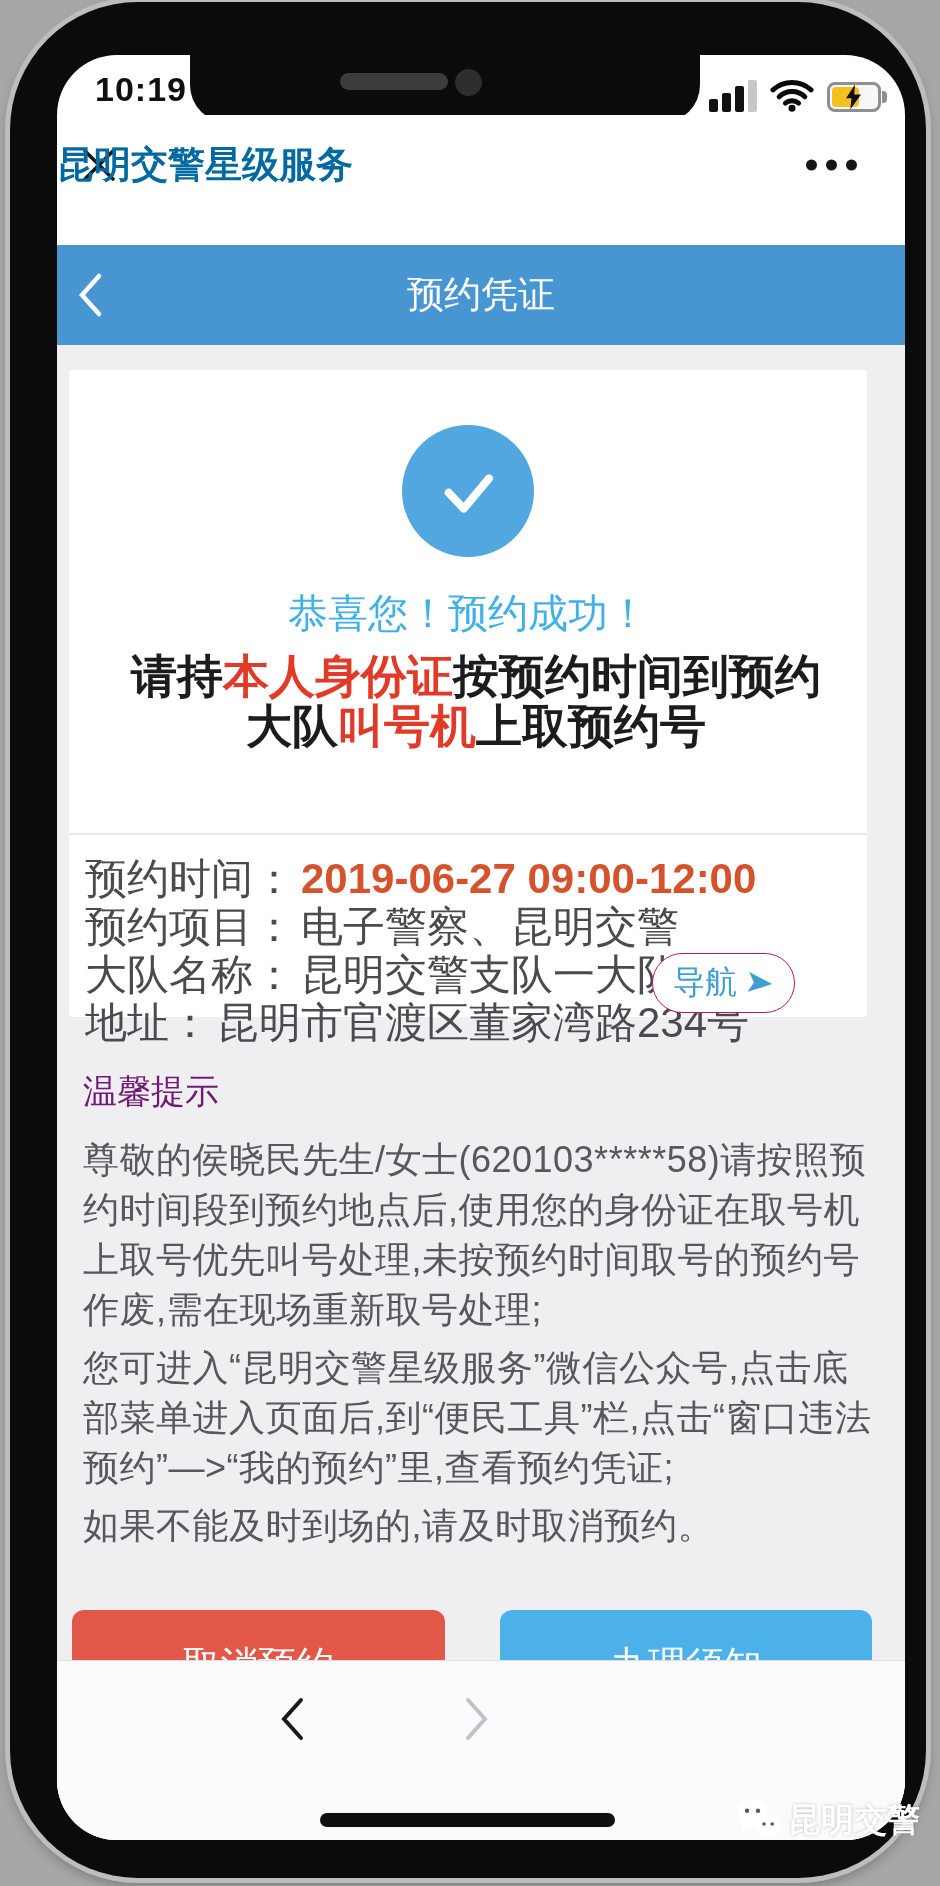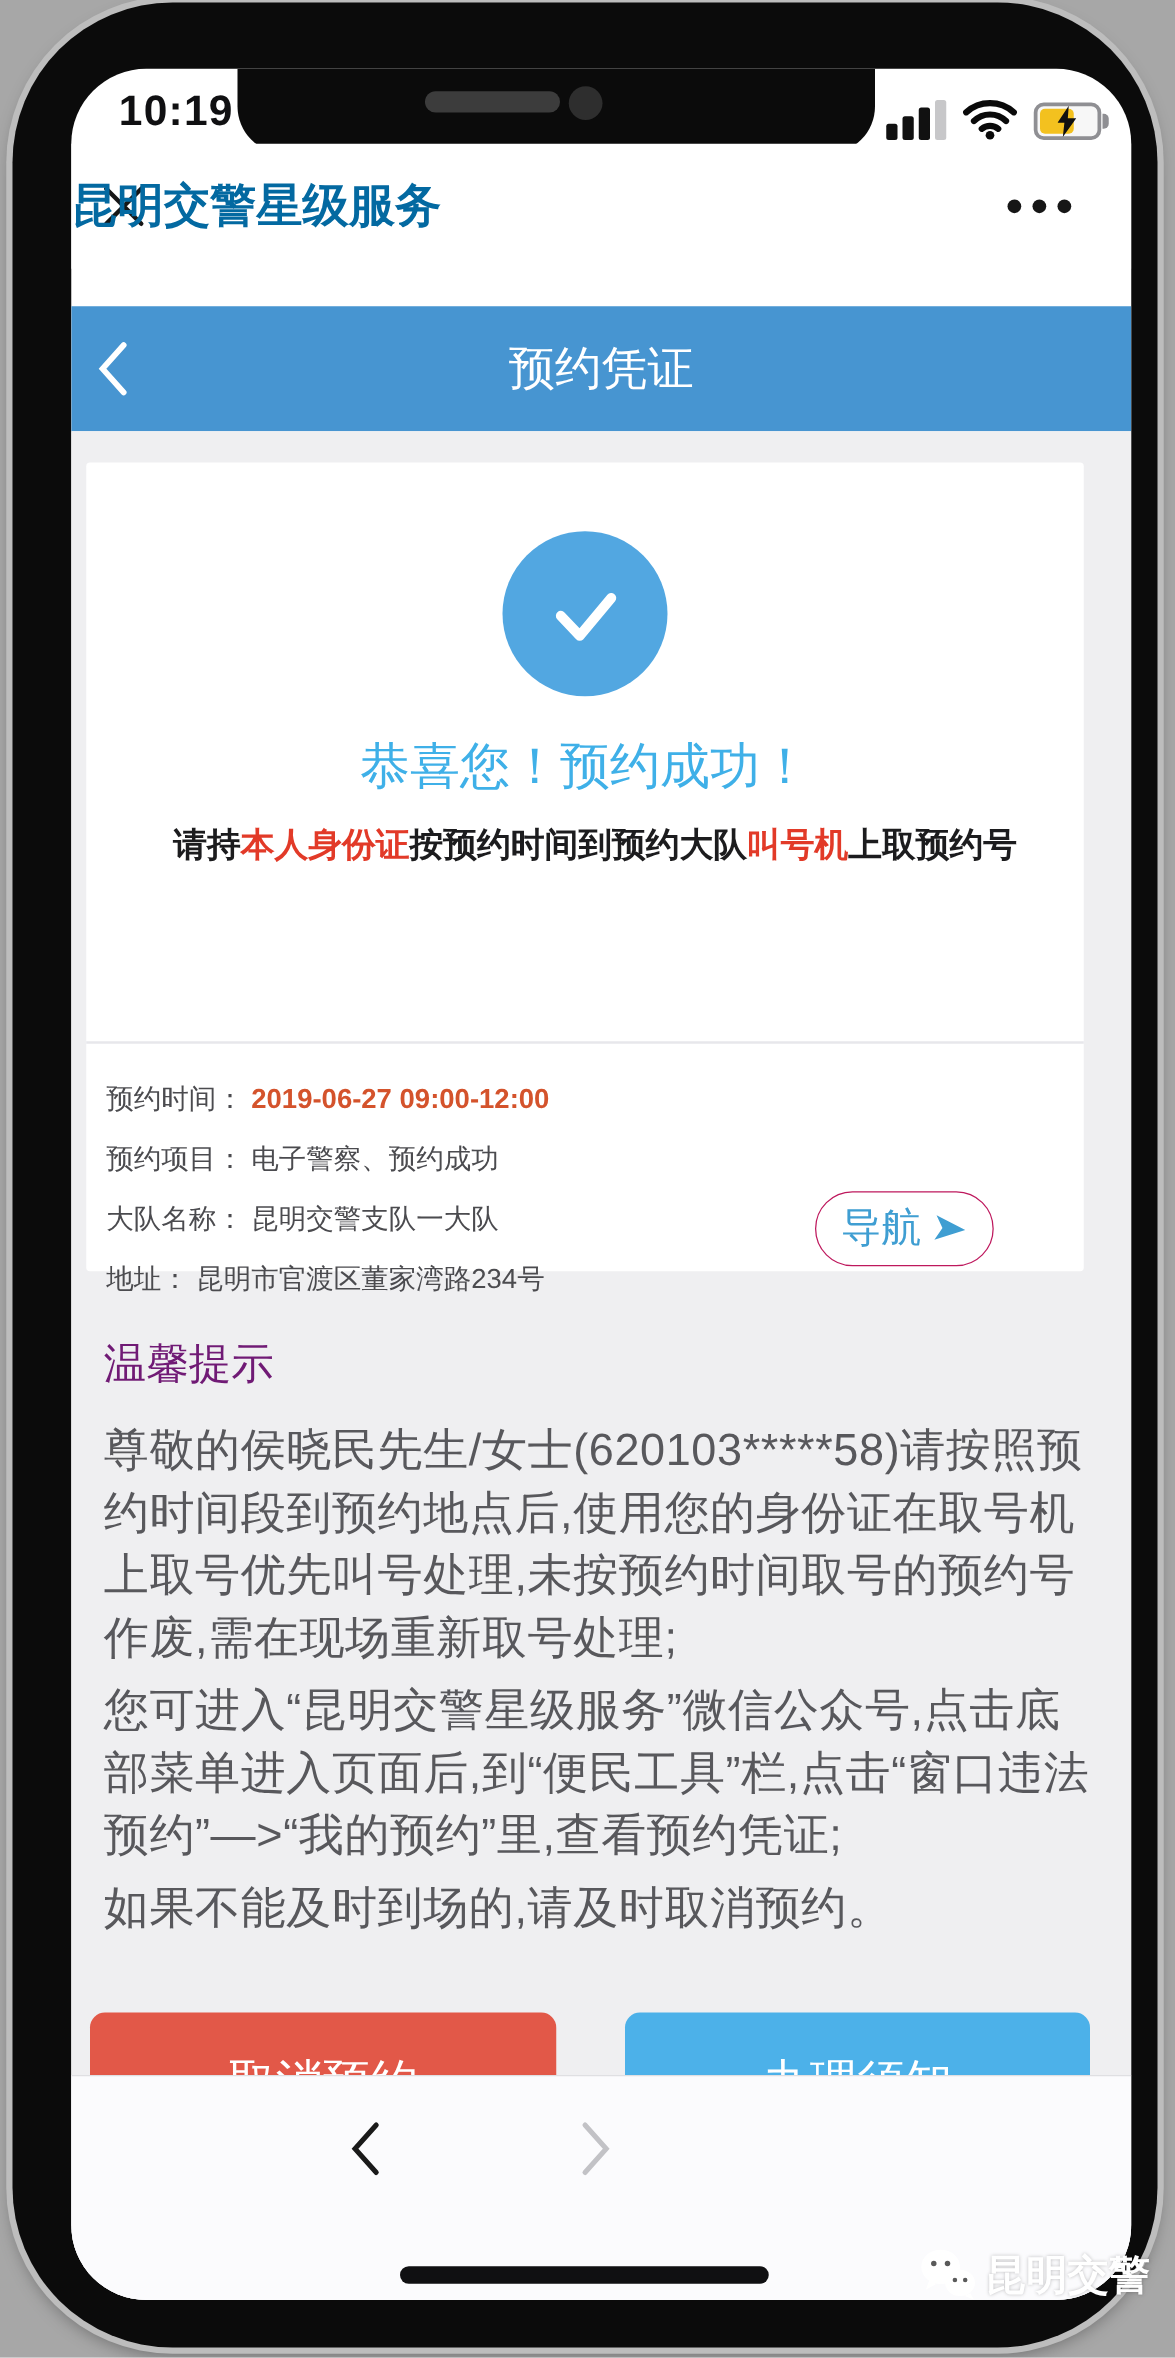--- a/index.html
+++ b/index.html
@@ -97,25 +97,25 @@
   .check-circle{
     width:132px;height:132px;border-radius:50%;background:#52a7e1;
     margin:55px auto 0 auto;display:flex;align-items:center;justify-content:center;
   }
   .success-title{
     margin-top:32px;text-align:center;font-size:40px;line-height:48px;
     color:#3fb0e8;font-weight:400;
   }
   .notice{
     margin:14px 0 0 16px;padding:0 28px;text-align:center;
-    font-size:27px;line-height:50px;font-weight:700;color:#1c1c1e;
+    font-size:46px;line-height:50px;font-weight:700;color:#1c1c1e;
   }
   .notice .em{color:#e23a28;}
   .details{position:relative;padding:20px 16px 0 16px;}
-  .d-row{font-size:22px;line-height:48px;color:#4b4b4f;white-space:nowrap;}
+  .d-row{font-size:42px;line-height:48px;color:#4b4b4f;white-space:nowrap;}
   .d-row .val{margin-left:6px;}
   .d-row .val.emph{color:#d4532c;font-weight:700;}
   .nav-pill{
     position:absolute;right:72px;bottom:34px;height:60px;padding:0 20px;
     display:flex;align-items:center;gap:9px;
     background:#fff;border:1px solid #be185d;border-radius:33px;
     color:#3f9ed2;font-size:32px;cursor:pointer;
     font-family:inherit;
   }
   
@@ -217,21 +217,21 @@
         </svg>
       </div>
       <div class="success-title">恭喜您！预约成功！</div>
       <p class="notice"><span>请持</span><span class="em">本人身份证</span><span>按预约时间到预约大队</span><span class="em">叫号机</span><span>上取预约号</span></p>
     </div>
     <div class="details">
       <div class="d-row">
         <span class="lbl">预约时间：</span><span class="val emph">2019-06-27 09:00-12:00</span>
       </div>
       <div class="d-row">
-        <span class="lbl">预约项目：</span><span class="val">电子警察、预约成功</span>
+        <span class="lbl">预约项目：</span><span class="val">电子警察、昆明交警</span>
       </div>
       <div class="d-row">
         <span class="lbl">大队名称：</span><span class="val">昆明交警支队一大队</span>
       </div>
       <div class="d-row">
         <span class="lbl">地址：</span><span class="val">昆明市官渡区董家湾路234号</span>
       </div>
       <button class="nav-pill">
         <span>导航</span>
         <svg width="28" height="28" viewBox="0 0 24 24" style="transform:rotate(95deg);">

